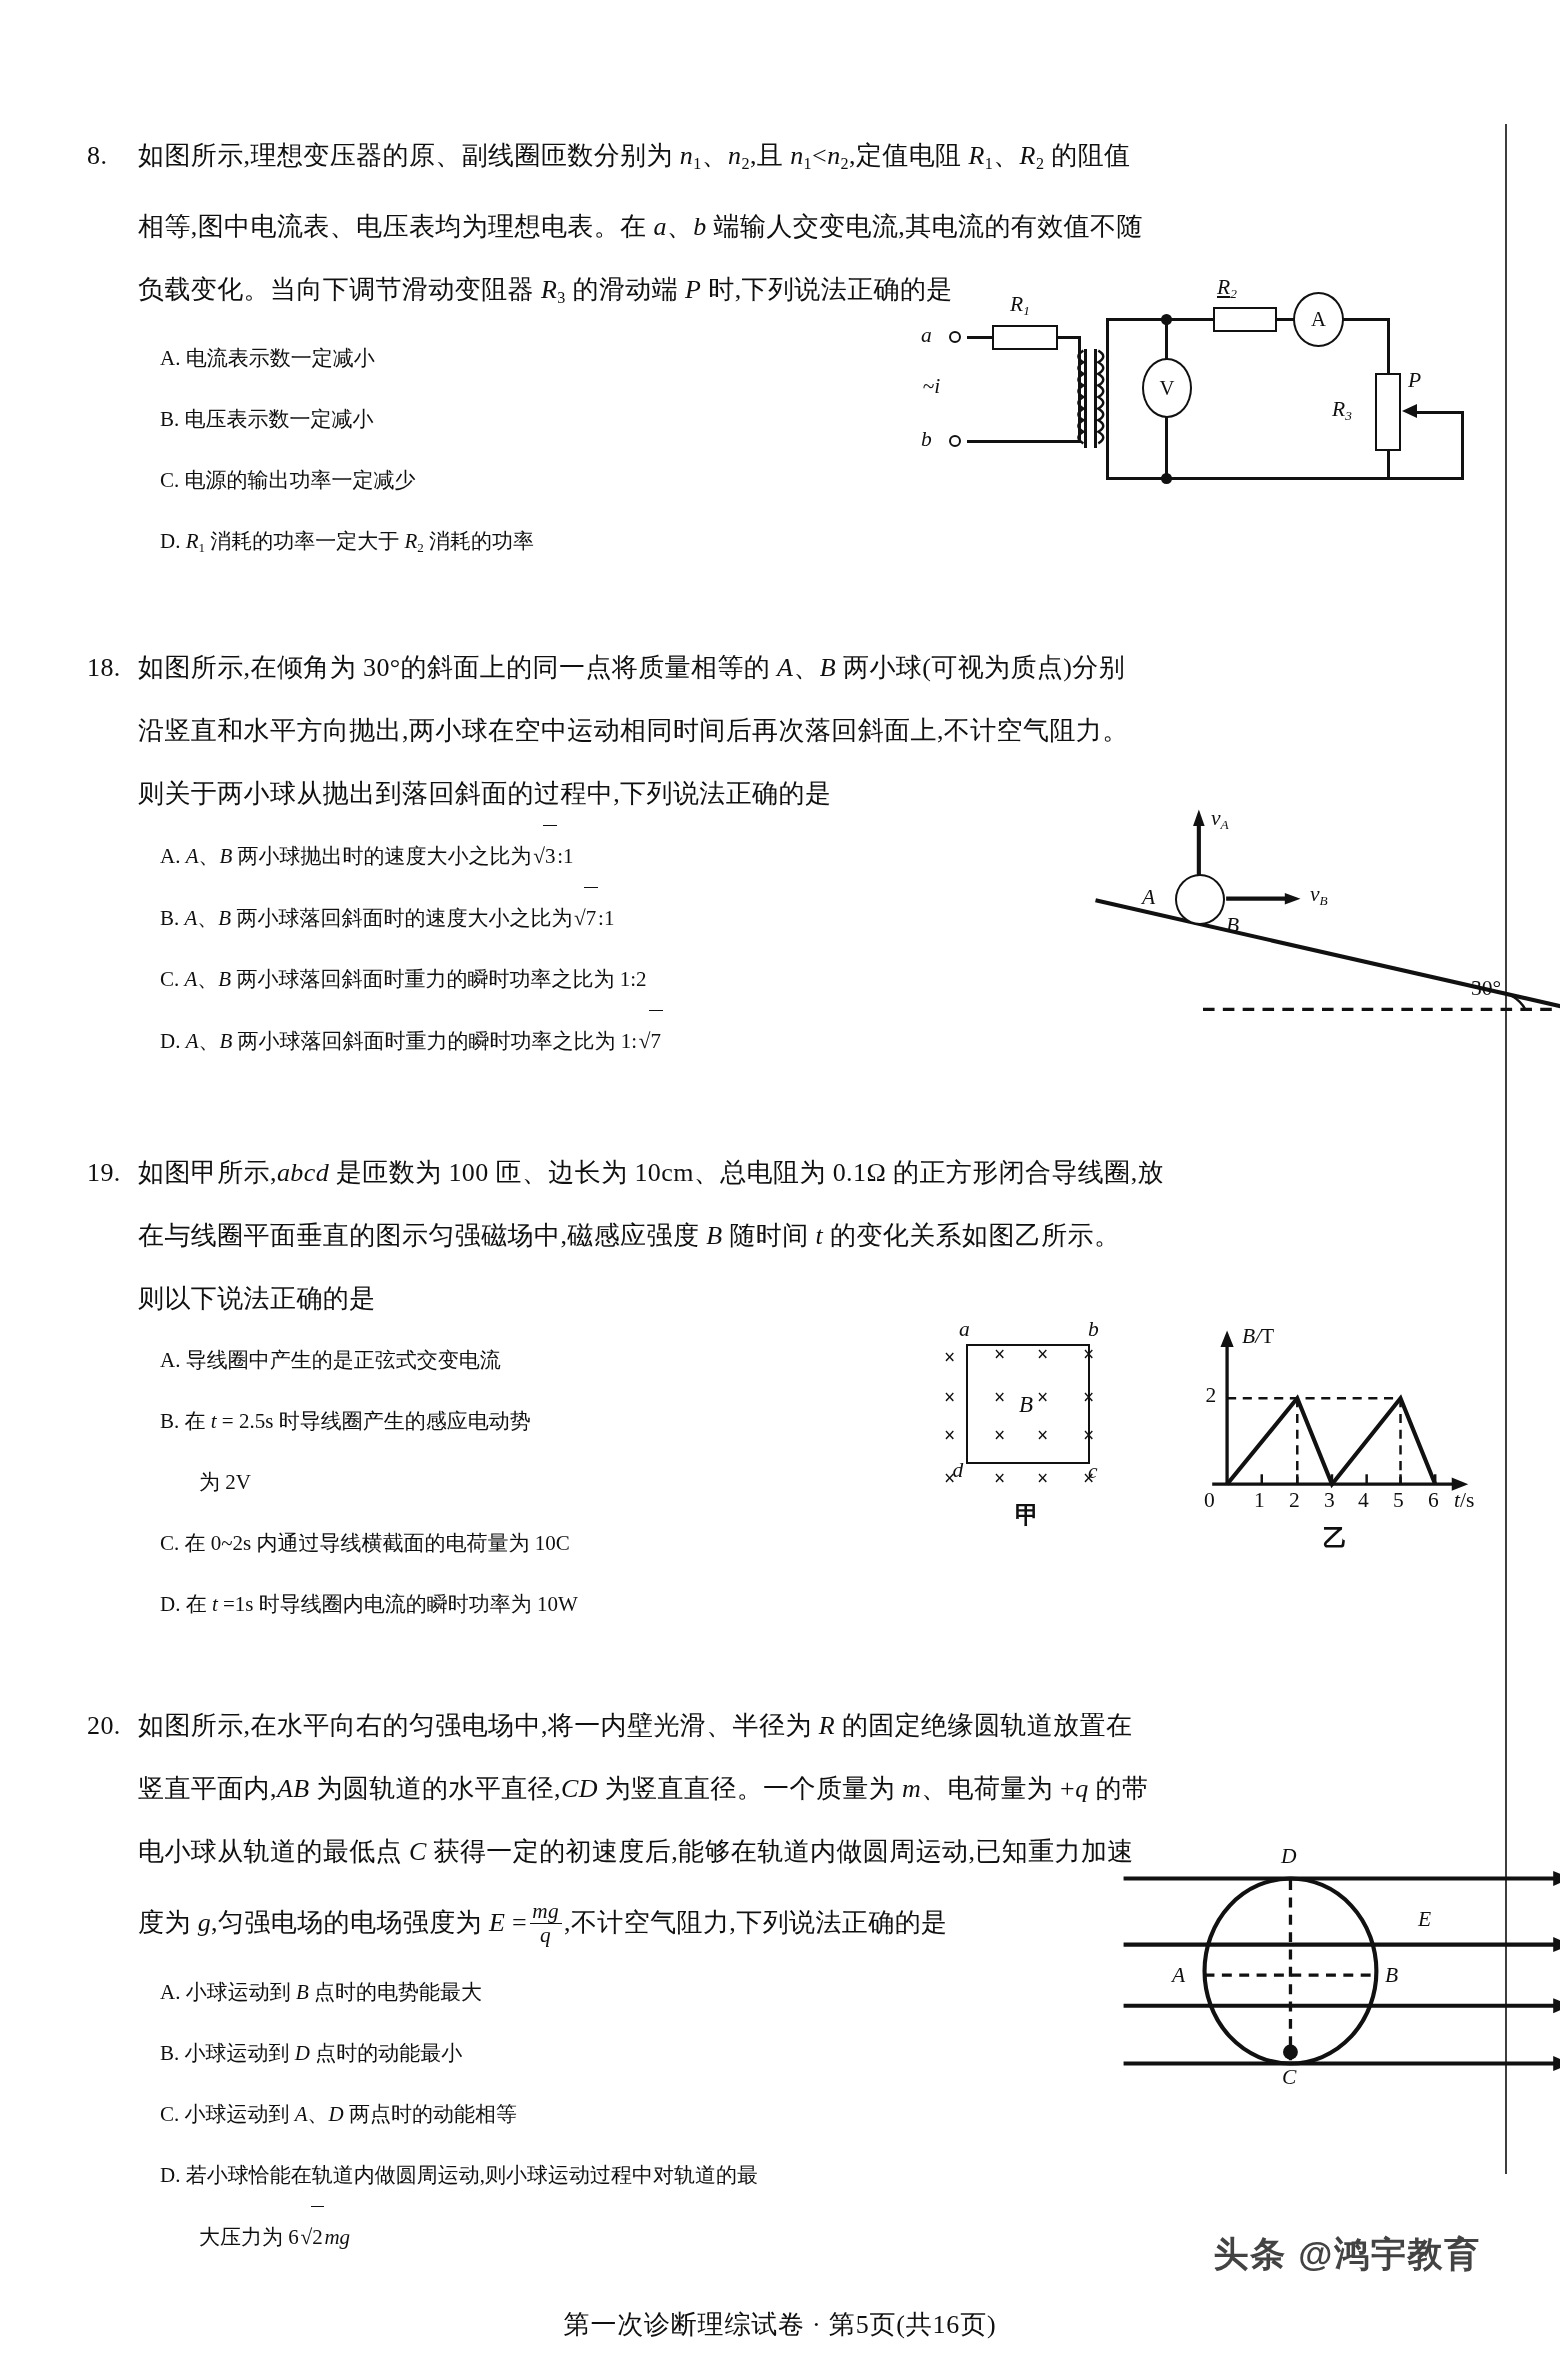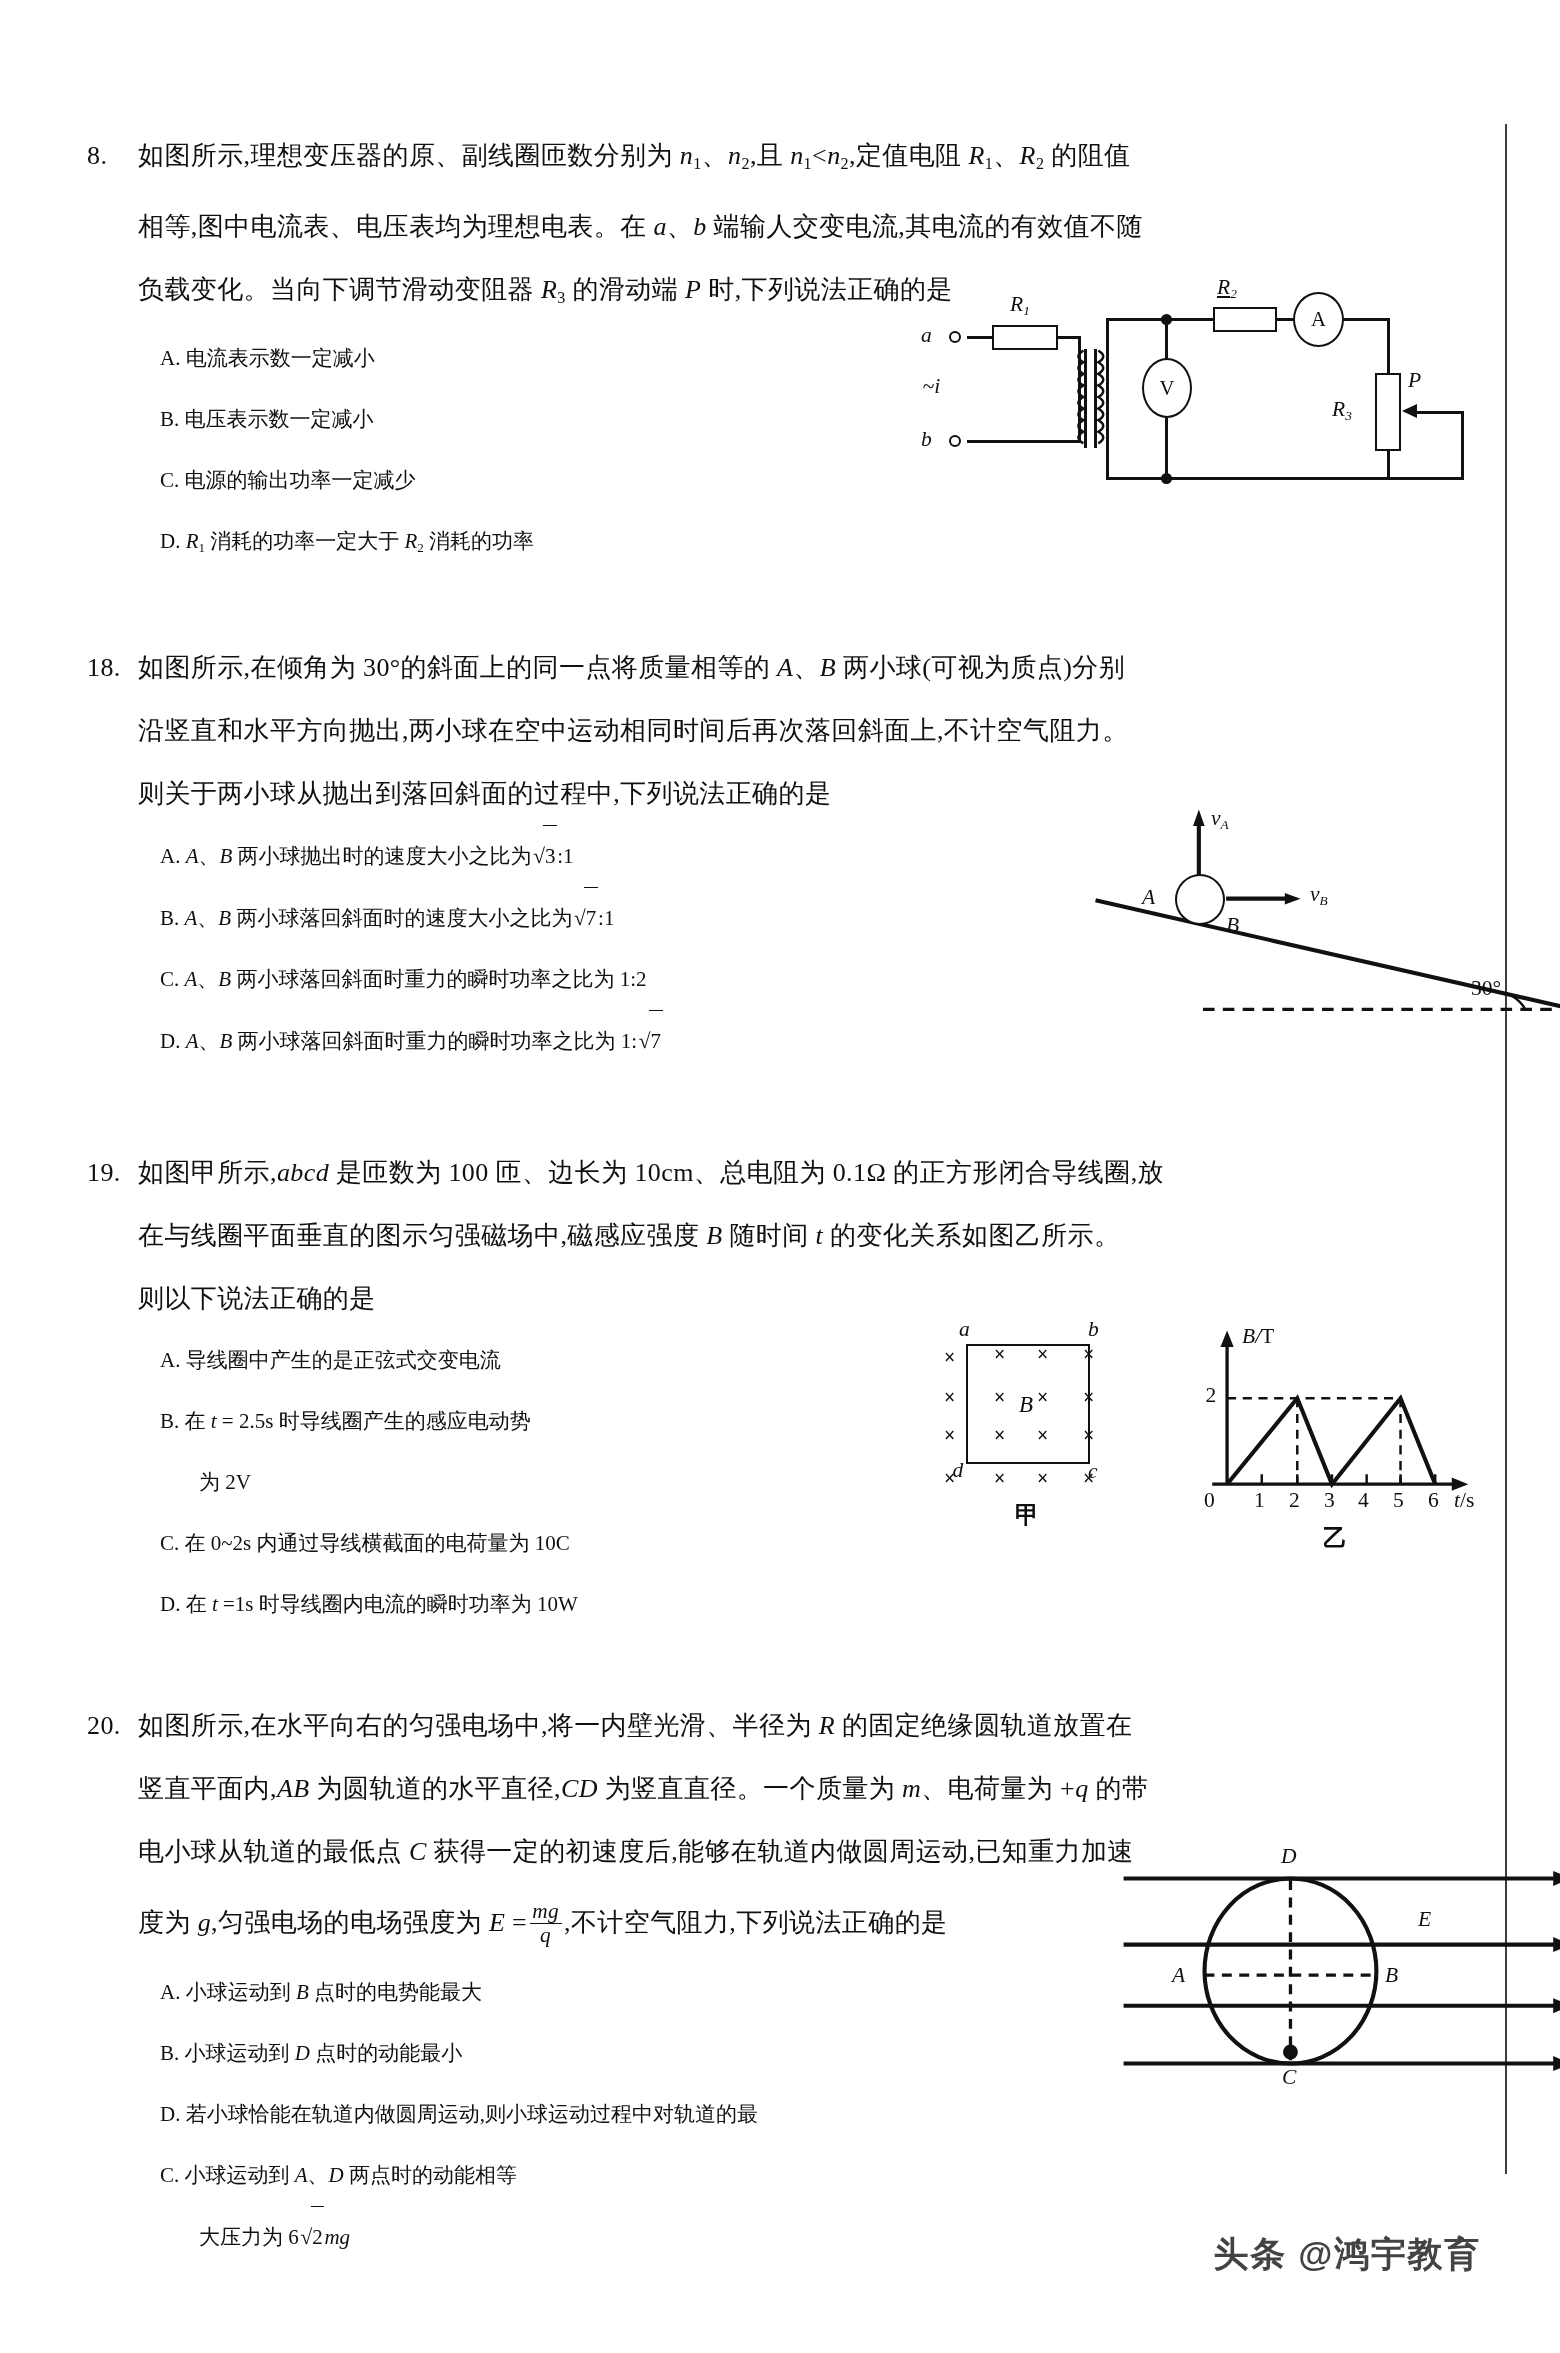--- a/index.html
+++ b/index.html
@@ -370,22 +370,22 @@
     </div>
     <div class="q-line indent">
       <span>电小球从轨道的最低点&nbsp;<i>C</i>&nbsp;获得一定的初速度后,能够在轨道内做圆周运动,已知重力加速</span>
     </div>
     <div class="q-line indent" style="line-height:79px;">
       <span>度为&nbsp;<i>g</i>,匀强电场的电场强度为&nbsp;<i>E</i> =<span class="frac"><span class="num"><i>mg</i></span><span class="den"><i>q</i></span></span>,不计空气阻力,下列说法正确的是</span>
     </div>
 
     <div class="opt">A. 小球运动到&nbsp;<i>B</i>&nbsp;点时的电势能最大</div>
     <div class="opt">B. 小球运动到&nbsp;<i>D</i>&nbsp;点时的动能最小</div>
+    <div class="opt">C. 小球运动到&nbsp;<i>A</i>、<i>D</i>&nbsp;两点时的动能相等</div>
     <div class="opt">D. 若小球恰能在轨道内做圆周运动,则小球运动过程中对轨道的最</div>
-    <div class="opt">C. 小球运动到&nbsp;<i>A</i>、<i>D</i>&nbsp;两点时的动能相等</div>
     <div class="opt opt-cont">大压力为 6<span class="sq"><span class="rad">√</span><span class="rv">2</span></span><i>mg</i></div>
 
     <div class="fig" style="left:1025px; top:153px; width:504px; height:248px;">
       <svg style="position:absolute; left:0; top:0;" width="504" height="248" viewBox="0 0 610 300">
 
         <line x1="14" y1="38" x2="540" y2="38" stroke="#111" stroke-width="5"></line>
         <polygon points="556,38 534,29 534,47" fill="#111"></polygon>
         <line x1="14" y1="118" x2="540" y2="118" stroke="#111" stroke-width="5"></line>
         <polygon points="556,118 534,109 534,127" fill="#111"></polygon>
         <line x1="14" y1="192" x2="540" y2="192" stroke="#111" stroke-width="5"></line>
@@ -403,15 +403,16 @@
       </svg>
       <div class="lbl" style="left:169px; top:-3.3px;">D</div>
       <div class="lbl" style="left:170px; top:218px;">C</div>
       <div class="lbl" style="left:60px; top:116px;">A</div>
       <div class="lbl" style="left:273px; top:116px;">B</div>
       <div class="lbl" style="left:306px; top:60px;">E</div>
     </div>
   </div>
 
   <div class="watermark">头条 @鸿宇教育</div>
+  <div class="footer">第一次诊断理综试卷 · 第5页(共16页)</div>
 
 </div>
 
 
 </body></html>

